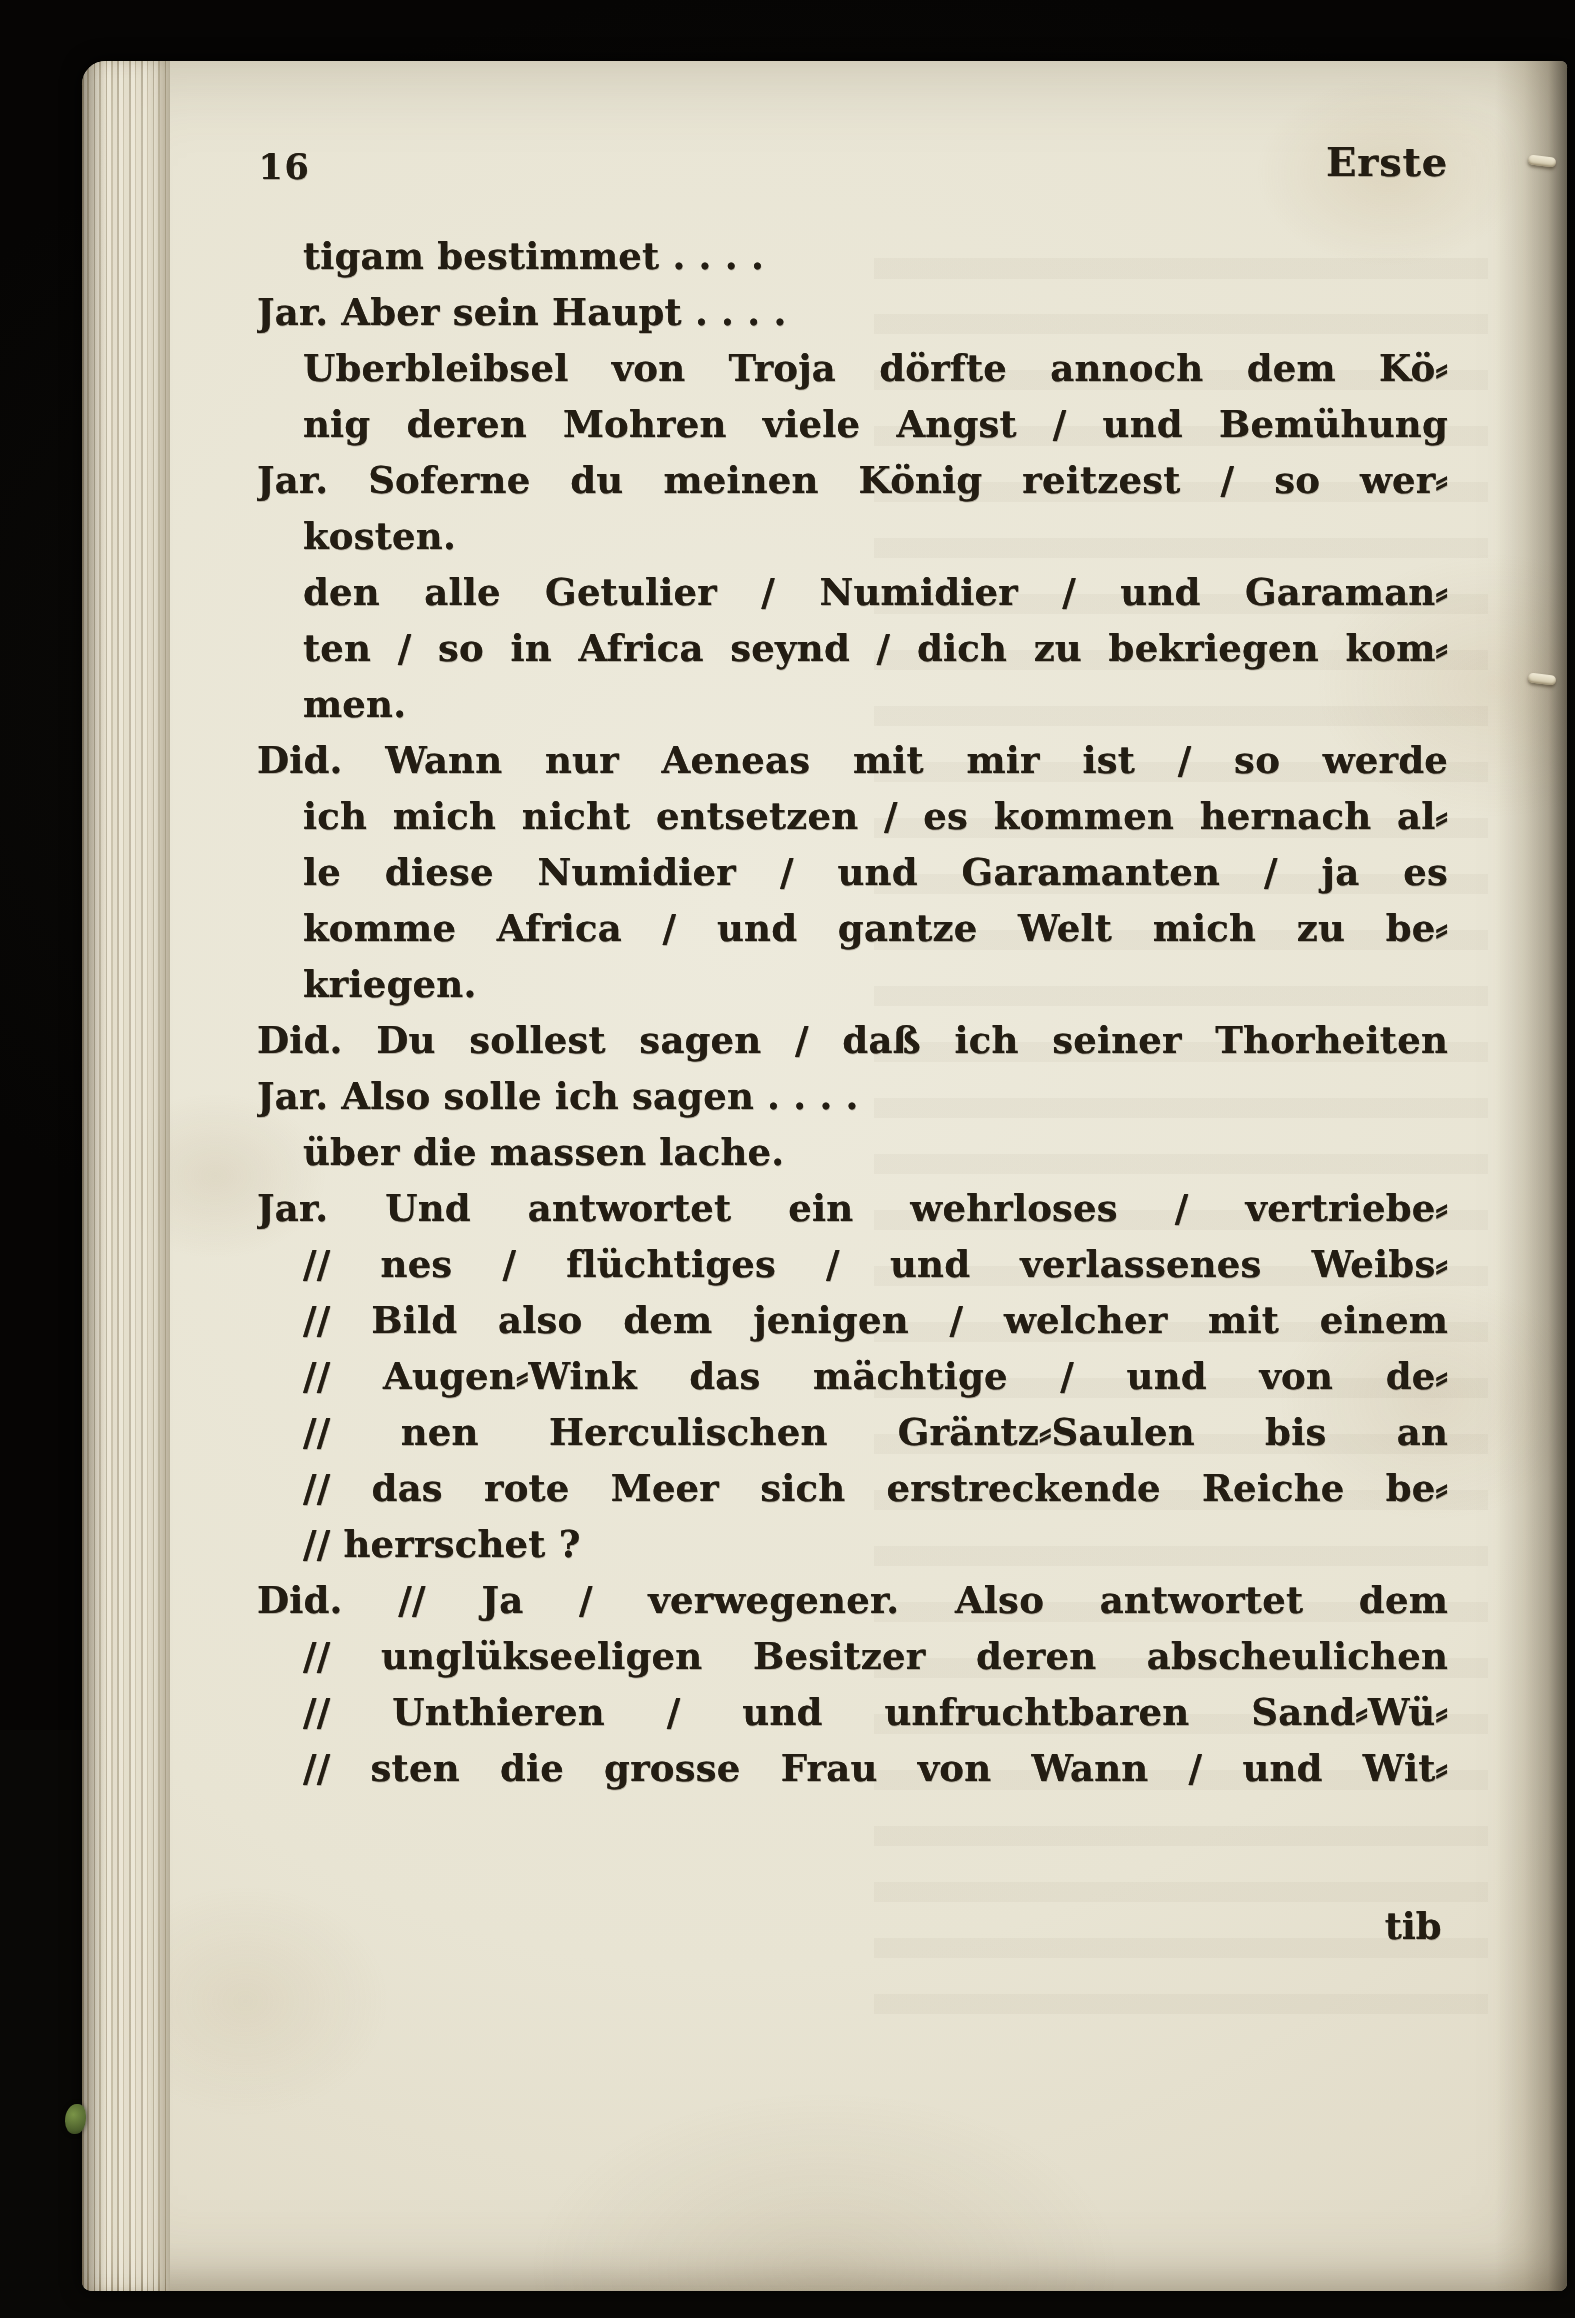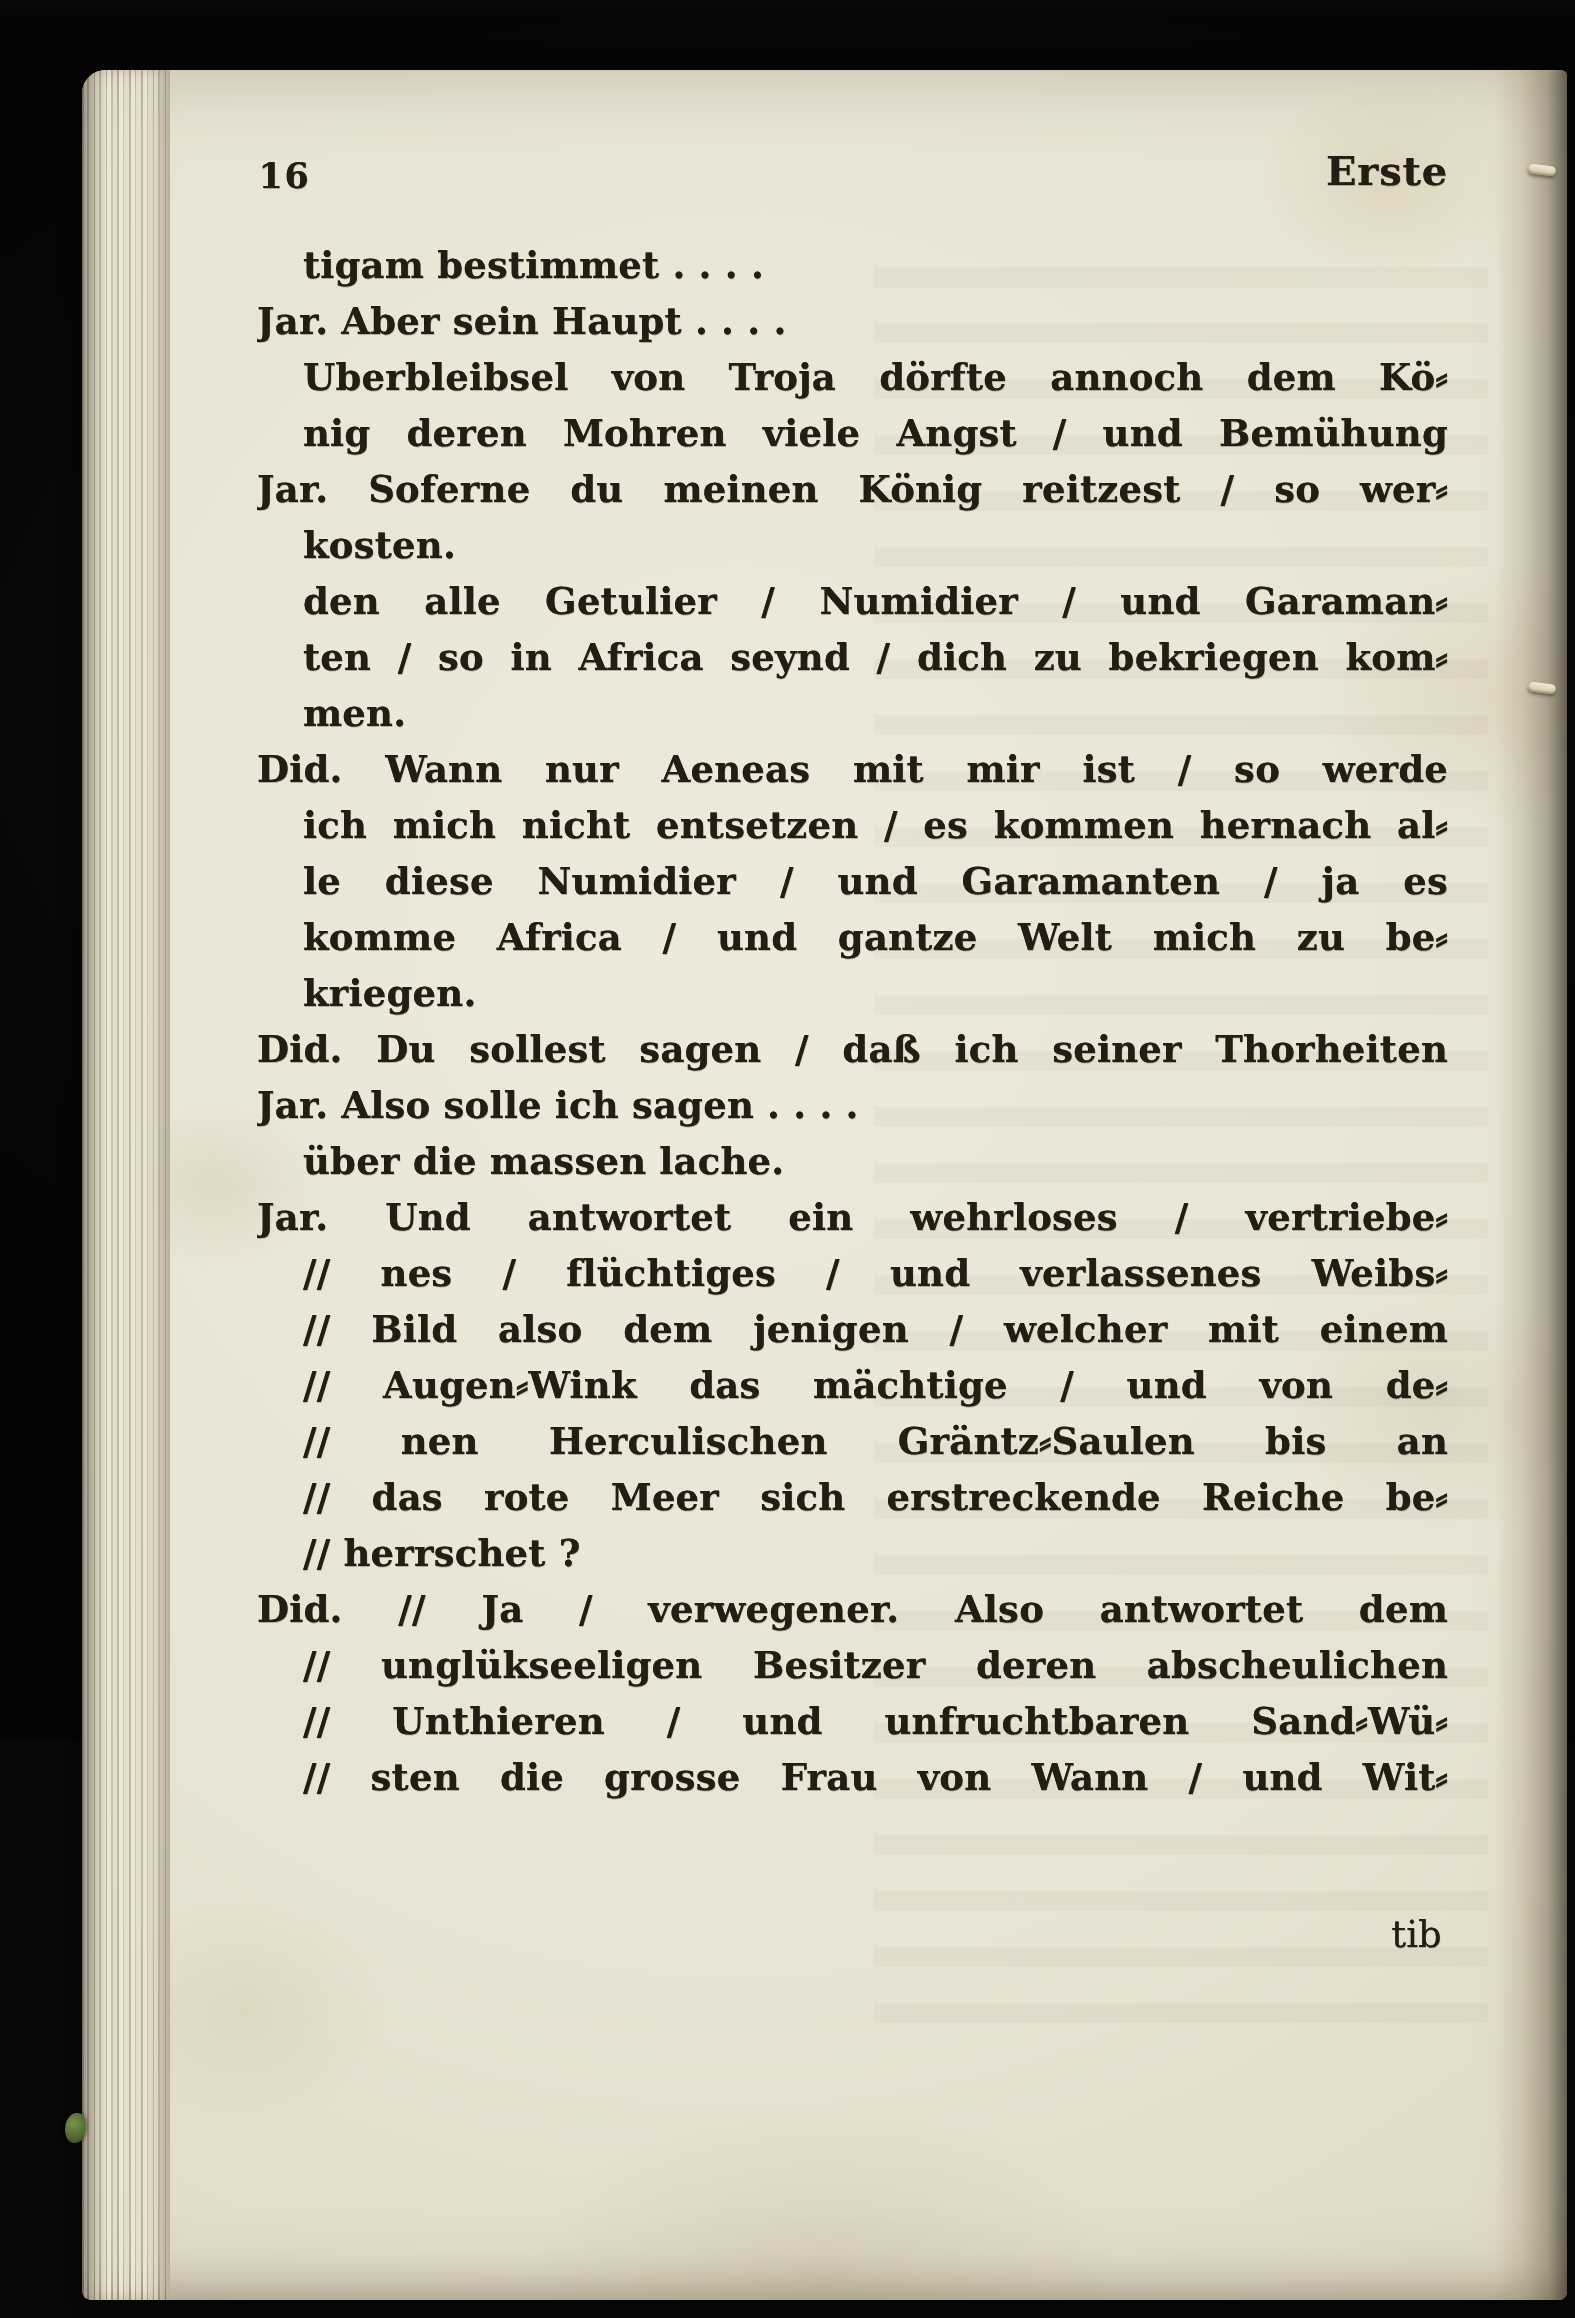--- a/index.html
+++ b/index.html
@@ -11,21 +11,20 @@
     overflow: hidden;
     font-family: "DejaVu Serif", serif;
   }
 
   .photo {
     position: relative;
     width: 1575px;
     height: 1730px;
     background:
       radial-gradient(1103px 709px at 55% 40%, #12100c 0%, #0a0907 60%, #060504 100%);
-    margin-top: 9px;
   }
 
   
   .page {
     position: absolute;
     left: 82px;
     top: 61px;
     width: 1485px;
     height: 2230px;
     border-radius: 23.6px 6.3px 7.9px 9.5px;
@@ -179,21 +178,21 @@
   .line.just {
     text-align: justify;
     text-align-last: justify;
   }
 
   .catchword {
     position: absolute;
     top: 1843px;
     right: 6.3px;
     font-size: 37px;
-    font-weight: normal;
+    font-weight: bold;
   }
 </style>
 </head>
 <body>
 
 <div class="photo">
 
   <div class="page">
     <div class="stack"></div>
     <div class="gutter"></div>

